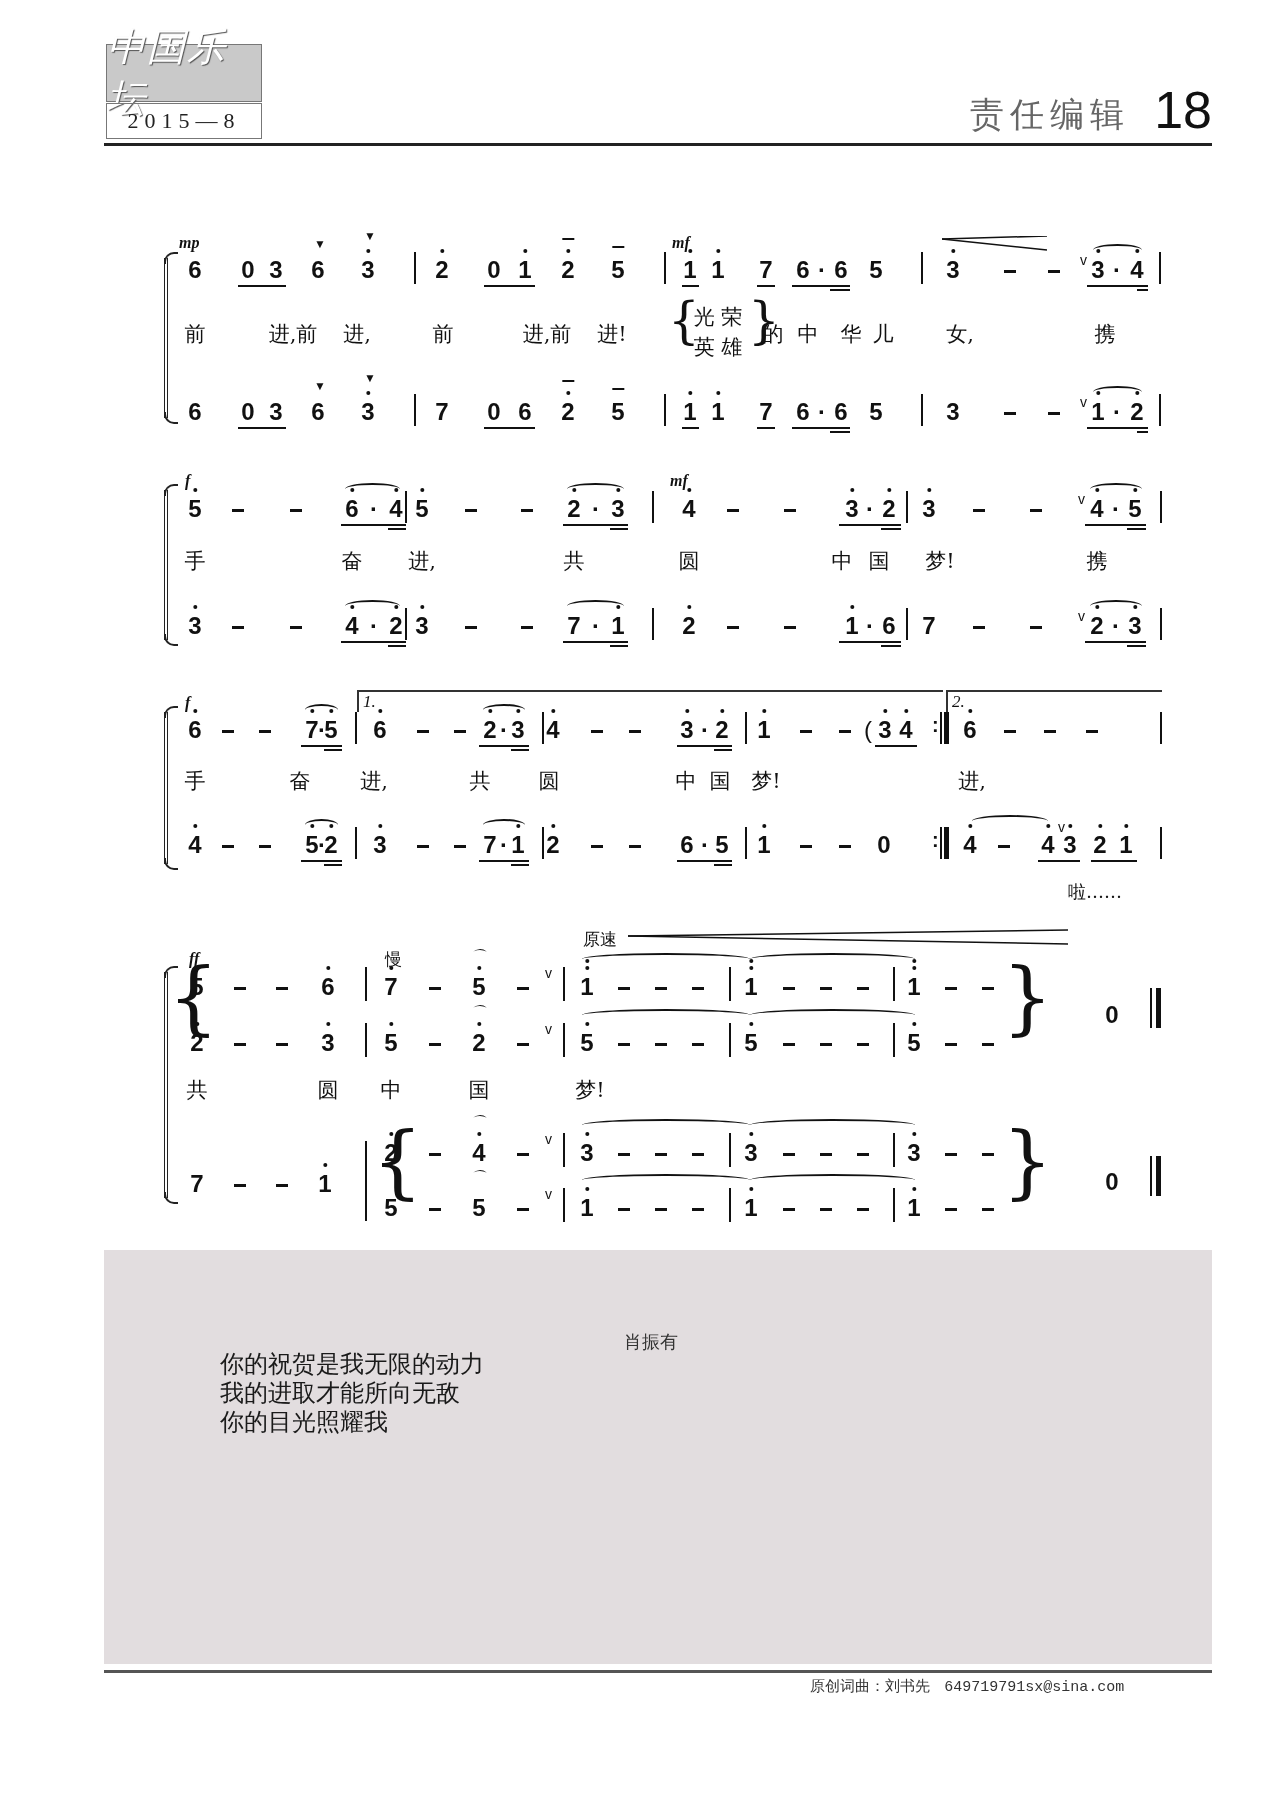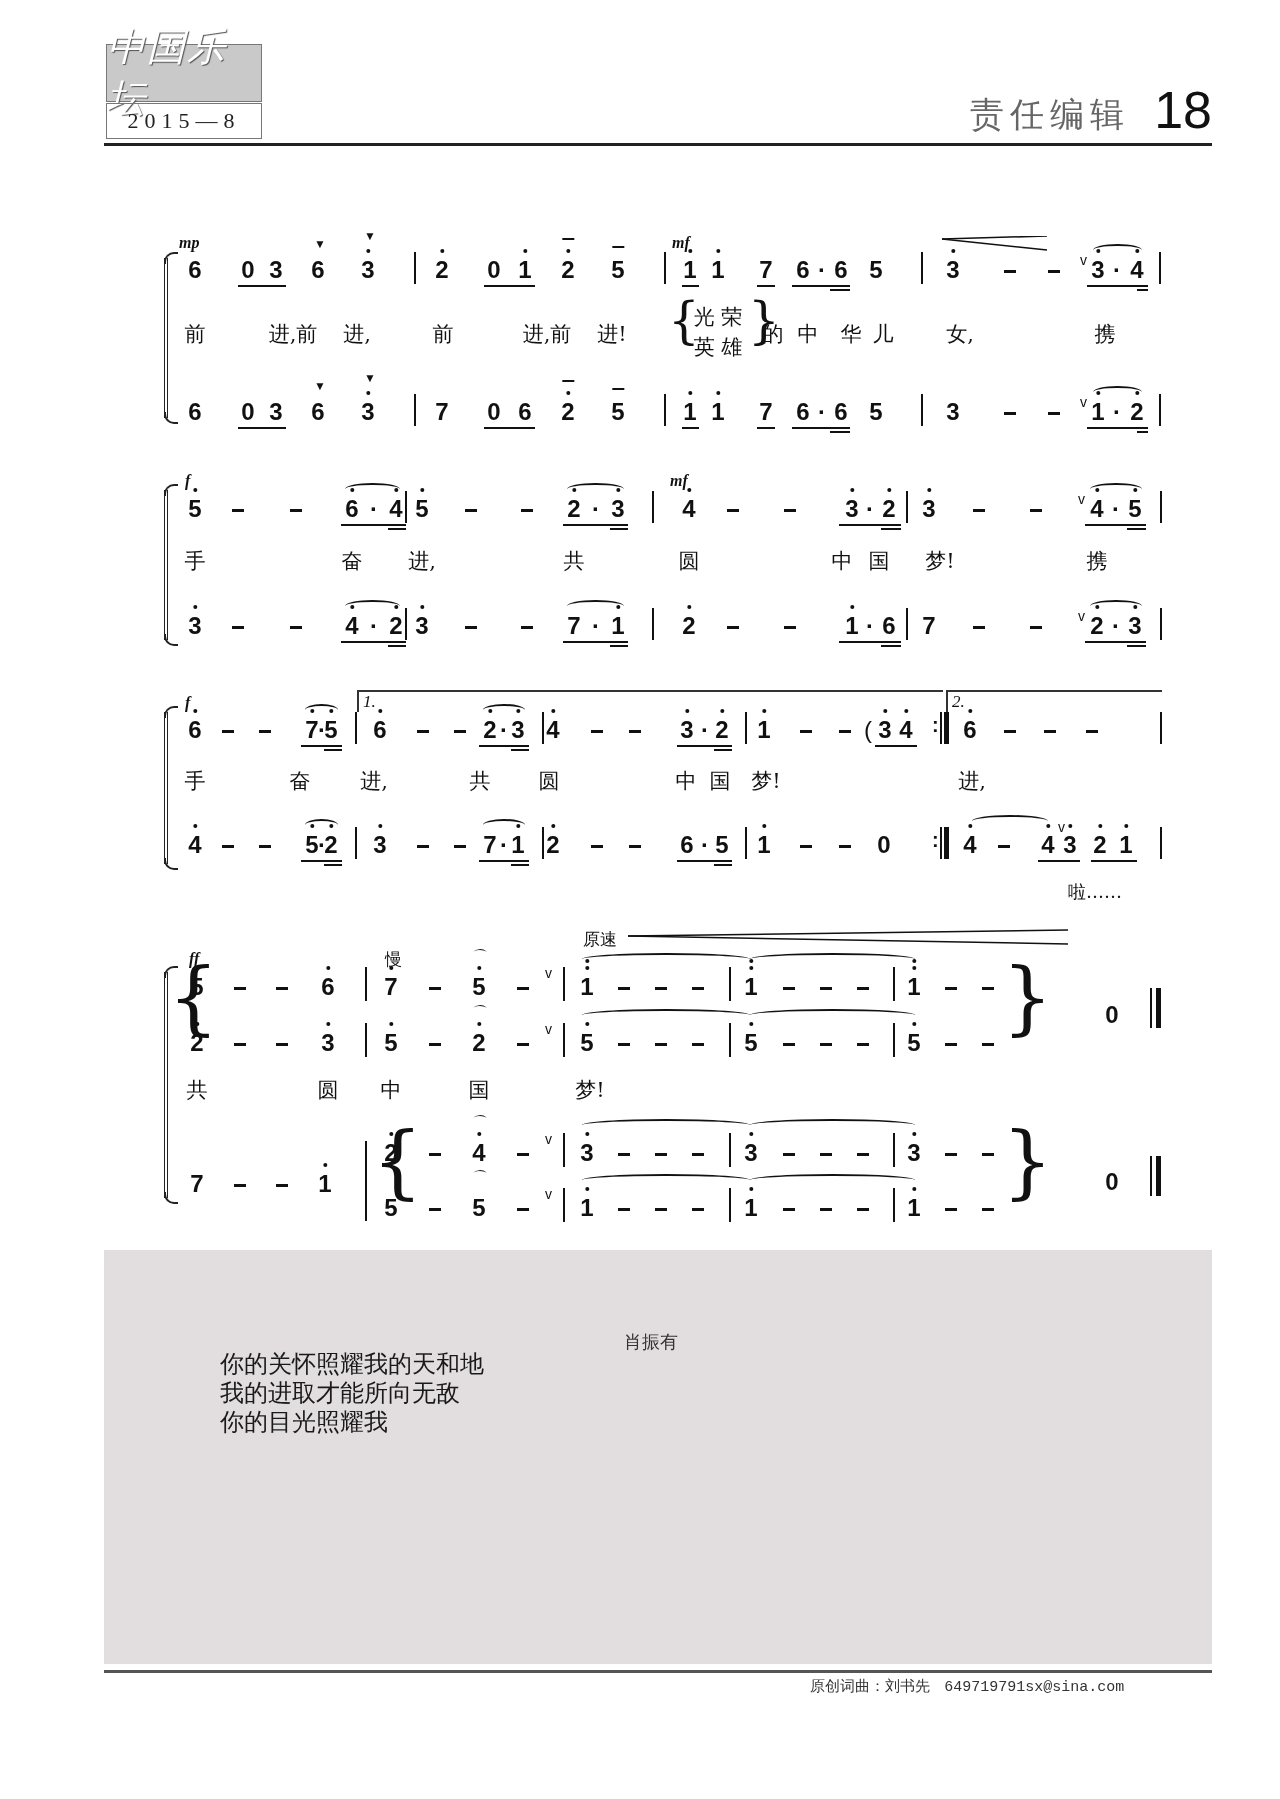--- a/index.html
+++ b/index.html
@@ -494,21 +494,21 @@
     <div class="lyric" style="left: 328px; top: 1076px;">圆</div>
     <div class="lyric" style="left: 391px; top: 1076px;">中</div>
     <div class="lyric" style="left: 479px; top: 1076px;">国</div>
     <div class="lyric" style="left: 590px; top: 1076px;">梦!</div>
   </div>
 
 <div class="abs poem-box">
   <div class="abs poem-author">肖振有</div>
   <div class="abs poem-col" id="poem-left" style="left:116px; top:100px;">
       <div class="stanza">
-        <span class="line">你的关怀照耀我的天和地</span>
+        <span class="line">你的祝贺是我无限的动力</span>
         <span class="line">我的进取才能所向无敌</span>
         <span class="line">你的目光照耀我</span>
       </div>
     </div>
 </div>
 
 <div class="abs bottom-rule"></div>
 <div class="abs footer">
   <span>原创词曲：刘书先</span>&nbsp;&nbsp;
   <span class="footer-mono">649719791sx@sina.com</span>

